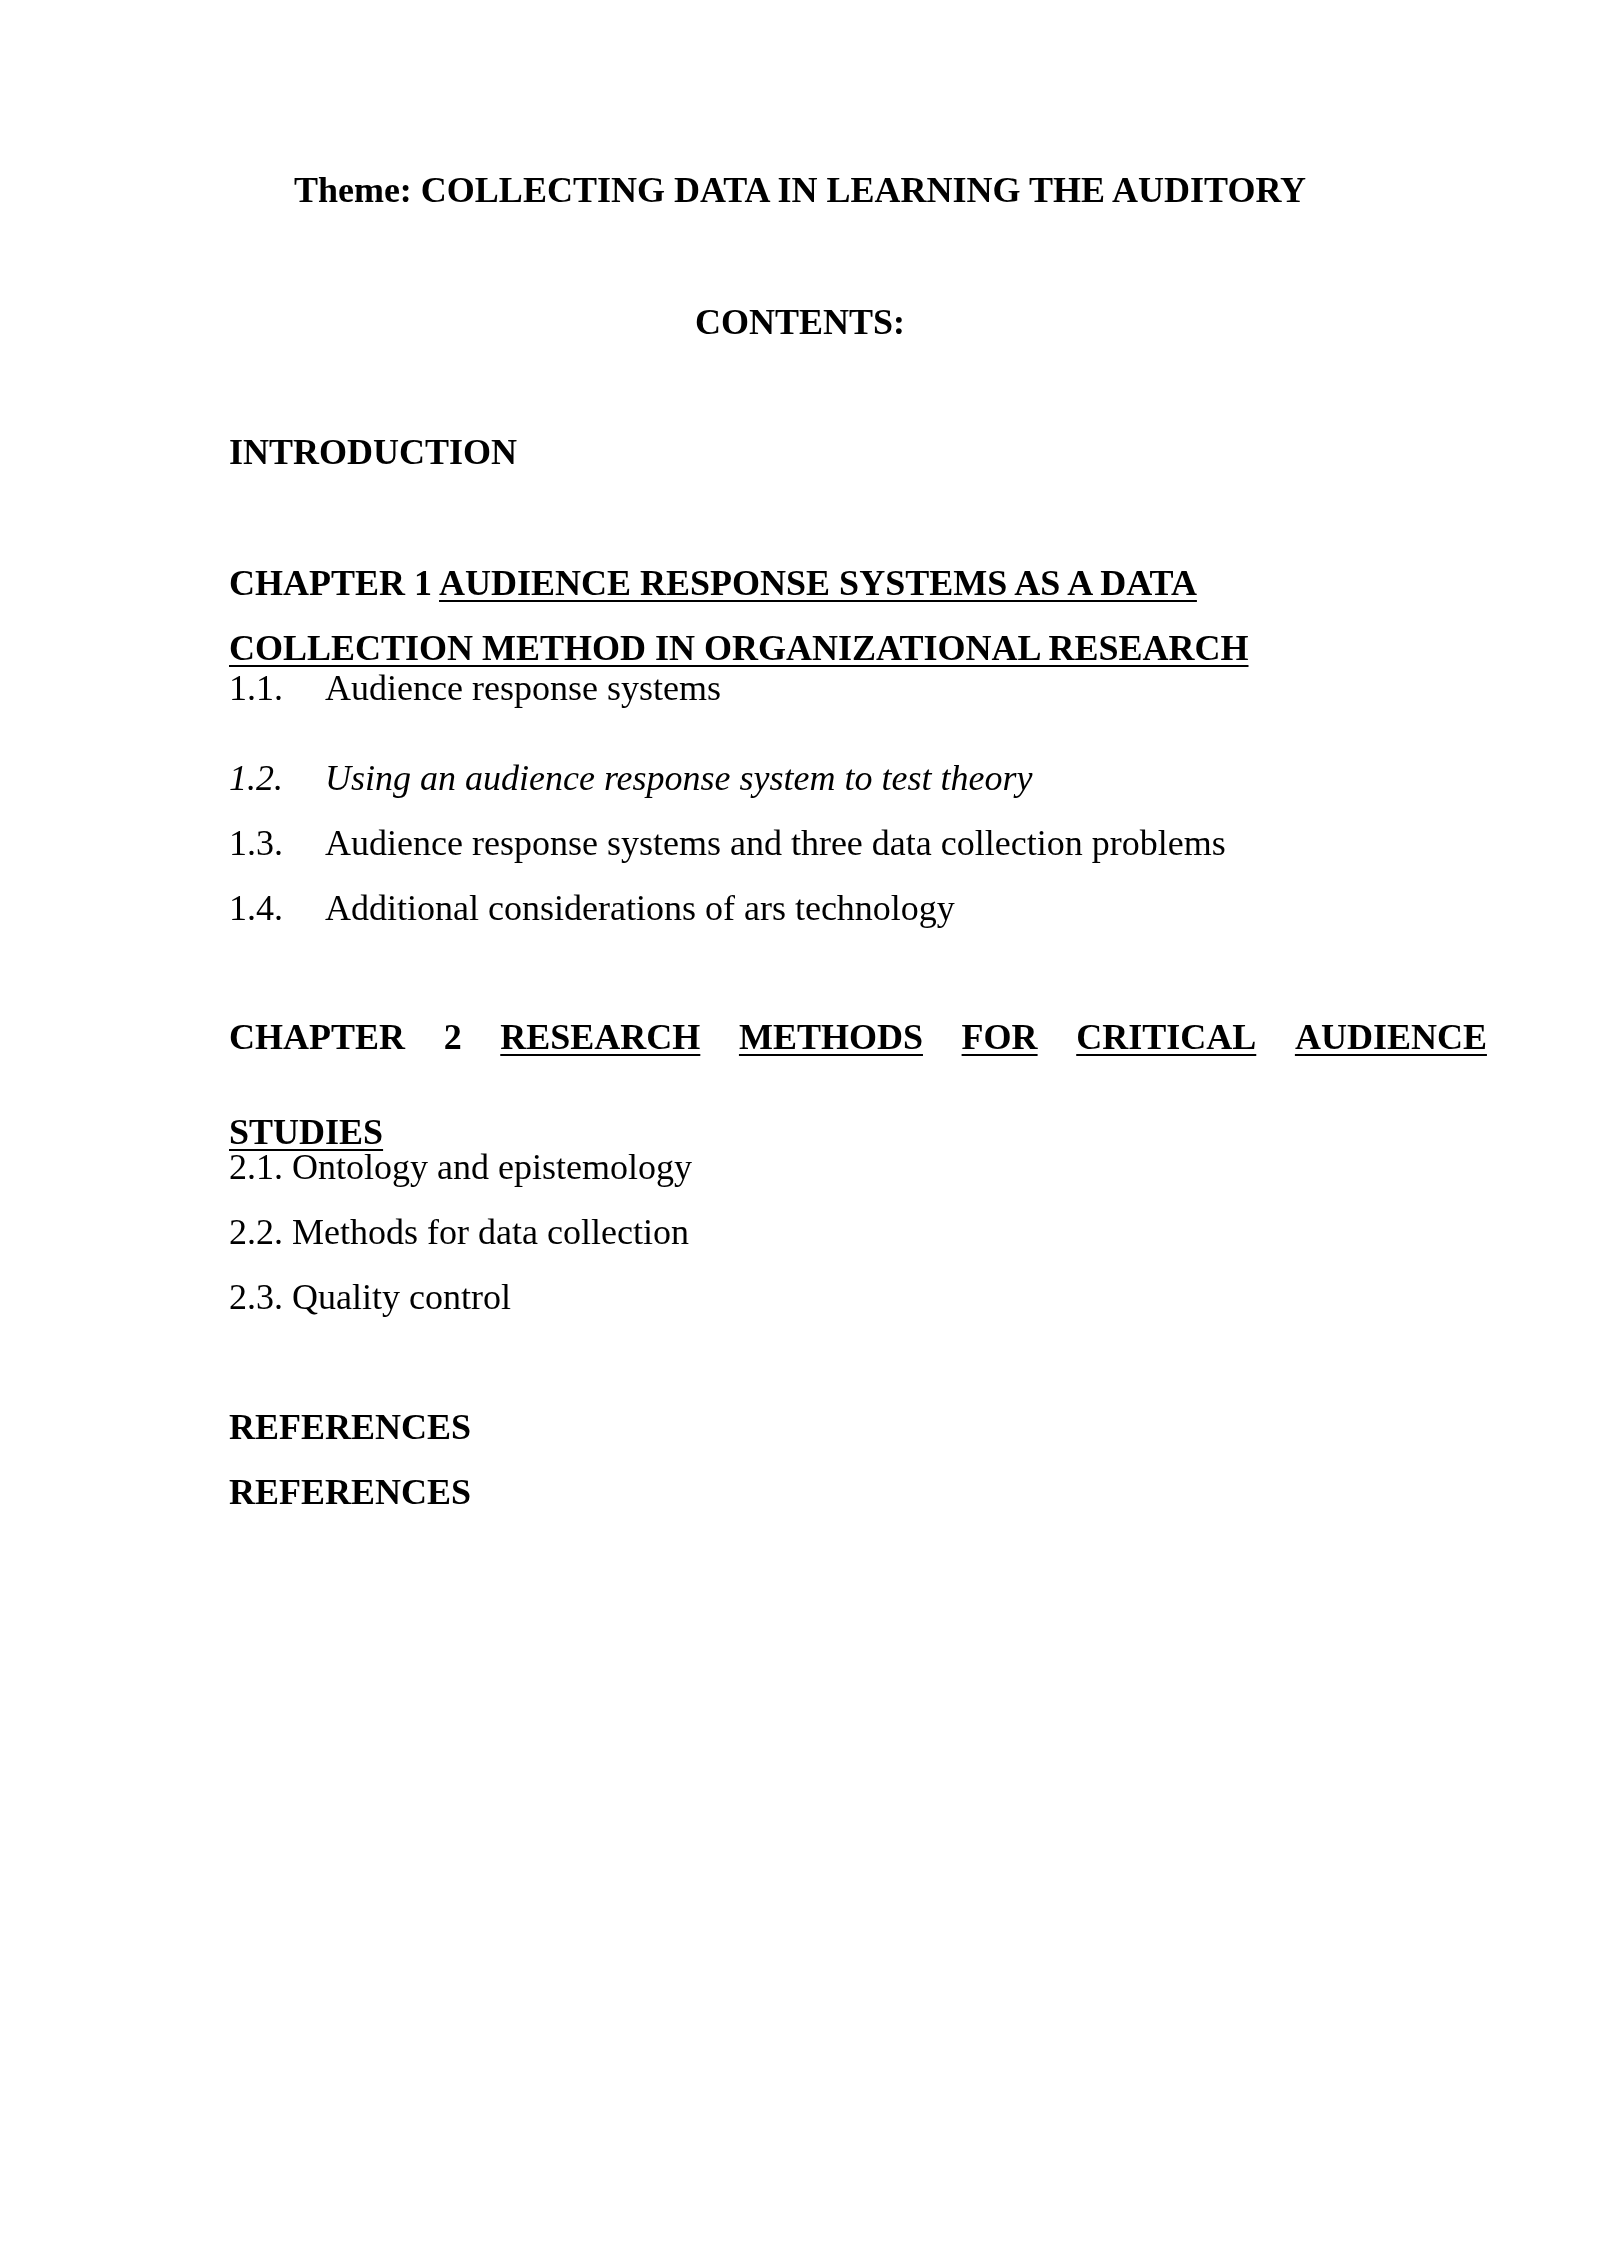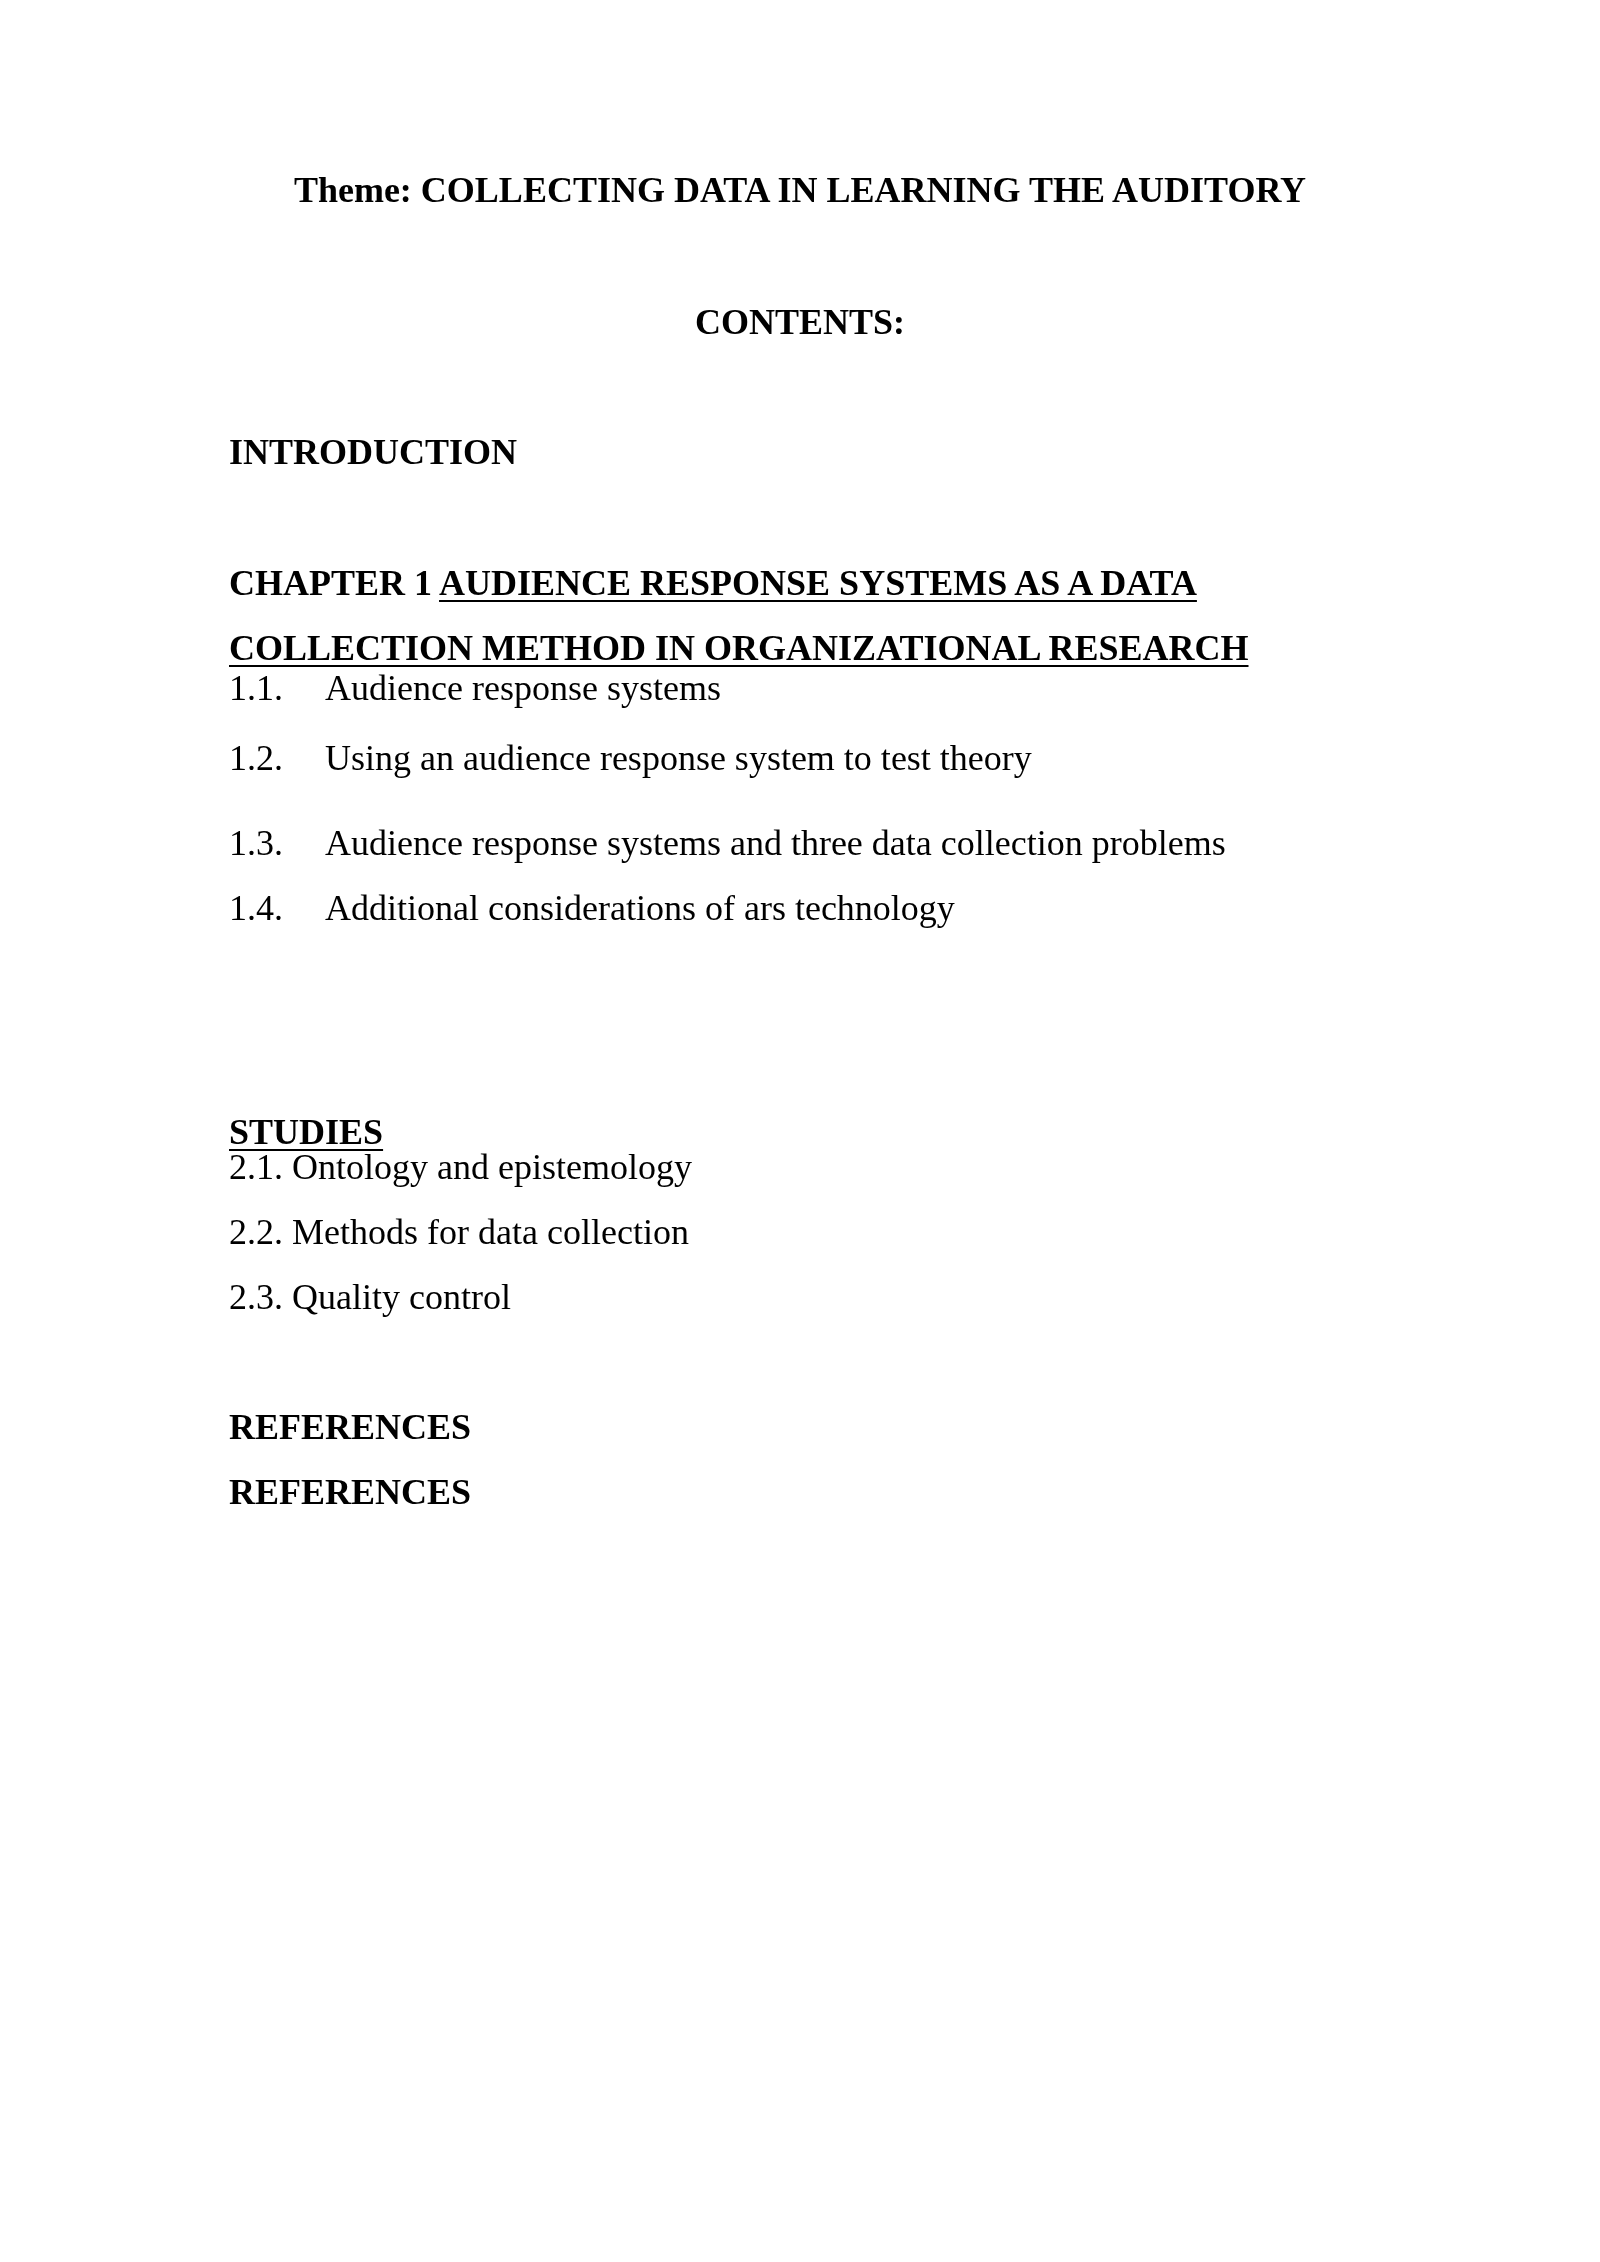--- a/index.html
+++ b/index.html
@@ -40,30 +40,39 @@
     <span>CHAPTER 1</span>
     <span class="u">AUDIENCE RESPONSE SYSTEMS AS A DATA</span>
   </div>
   <div class="line bold left" style="top:626px;">
     <span class="u">COLLECTION METHOD IN ORGANIZATIONAL RESEARCH</span>
   </div>
 
   <div class="line left" style="top:666px;">
     <span class="num">1.1.</span><span>Audience response systems</span>
   </div>
-  <div class="line left" style="top:736px;">
+  <div class="line left" style="top:756px;font-style:italic;">
     <span class="num">1.2.</span><span>Using an audience response system to test theory</span>
   </div>
   <div class="line left" style="top:821px;">
     <span class="num">1.3.</span><span>Audience response systems and three data collection problems</span>
   </div>
   <div class="line left" style="top:886px;">
     <span class="num">1.4.</span><span>Additional considerations of ars technology</span>
   </div>
 
+  <div class="line bold justify-row" style="top:1015px;">
+    <span>CHAPTER</span>
+    <span>2</span>
+    <span class="u">RESEARCH</span>
+    <span class="u">METHODS</span>
+    <span class="u">FOR</span>
+    <span class="u">CRITICAL</span>
+    <span class="u">AUDIENCE</span>
+  </div>
   <div class="line bold left" style="top:1110px;">
     <span class="u">STUDIES</span>
   </div>
 
   <div class="line left" style="top:1145px;">2.1. Ontology and epistemology</div>
   <div class="line left" style="top:1210px;text-align:right;">2.2. Methods for data collection</div>
   <div class="line left" style="top:1275px;">2.3. Quality control</div>
 
   <div class="line bold left" style="top:1405px;">REFERENCES</div>
   <div class="line bold left" style="top:1470px;">REFERENCES</div>

